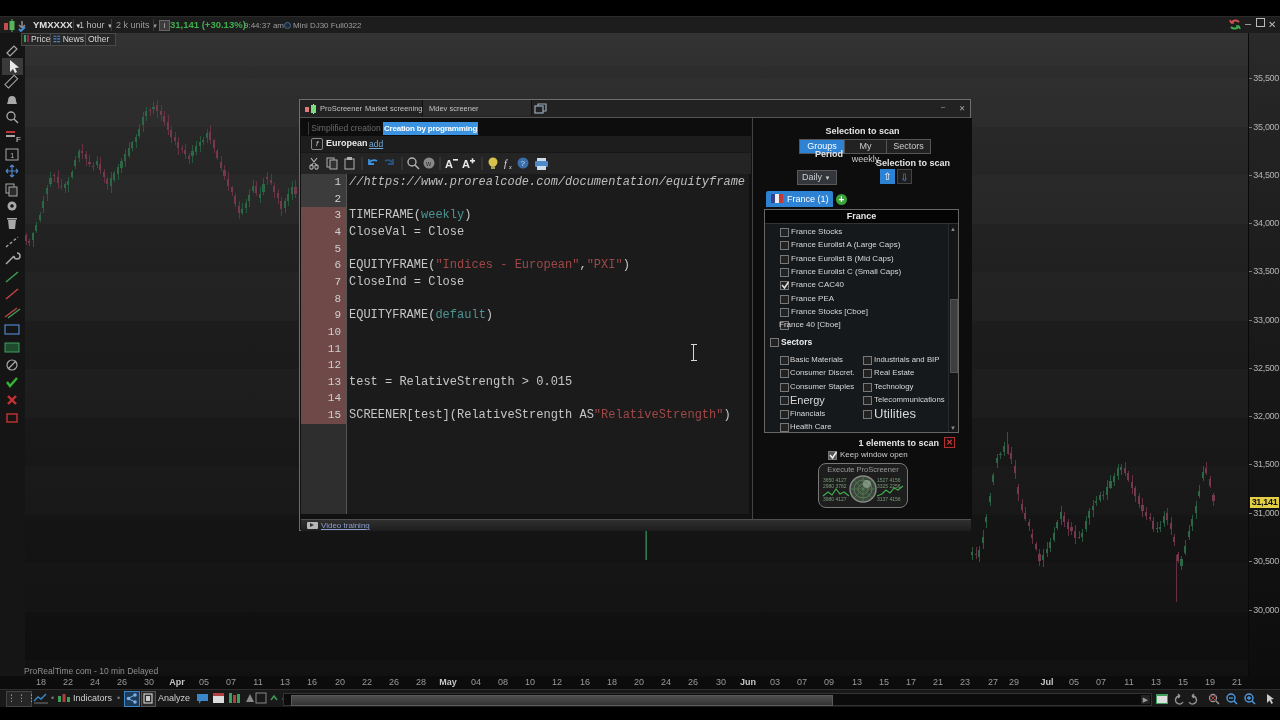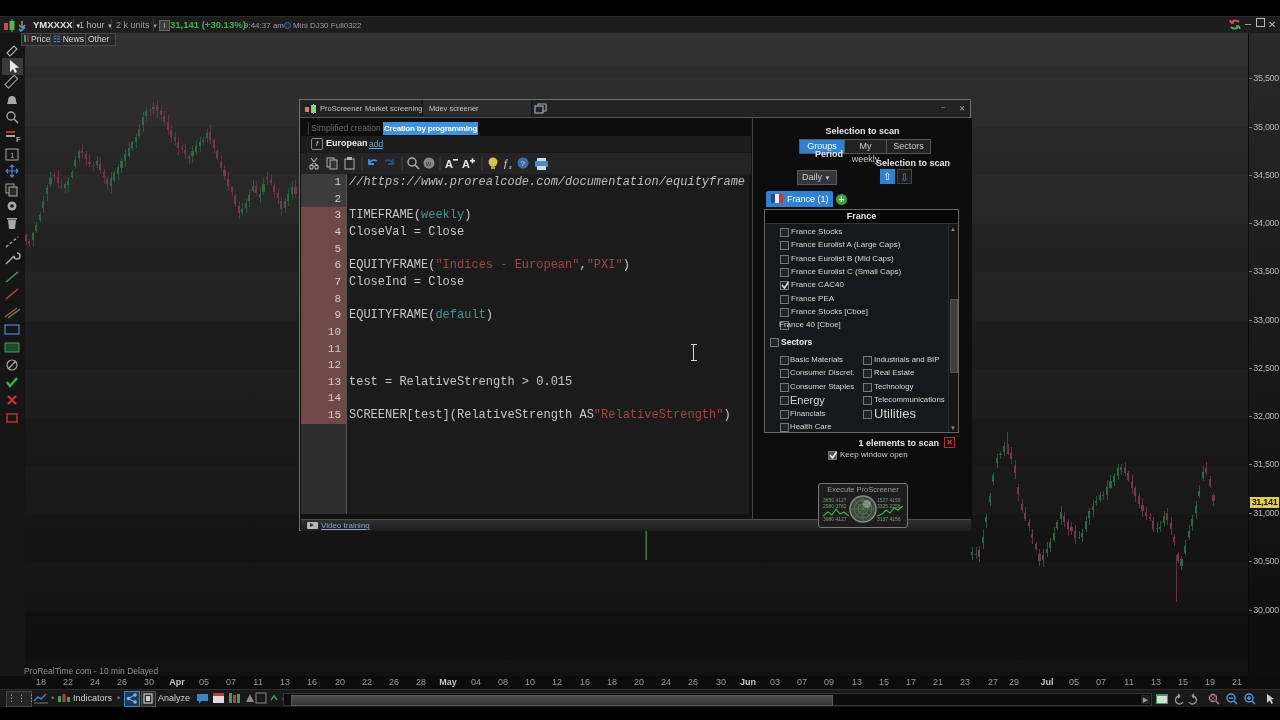--- a/index.html
+++ b/index.html
@@ -745,21 +745,21 @@
           </div>
         </div>
 <div class="rlbl" style="left:60px;top:320px;width:126px;text-align:right;font-weight:bold">1 elements to scan</div>
 <div style="position:absolute;left:191px;top:319px;width:9px;height:9px;border:1px solid #b03030;background:#1a0a0a;color:#d04040;font-size:8px;font-weight:bold;text-align:center;line-height:9px">✕</div>
 <div class="chk" style="left:75px;top:333px;background:#555">
           <svg style="position:absolute;left:-1px;top:-2px" width="10" height="10">
             <path d="M2 5 l2.5 3 l4 -6" stroke="#eee" stroke-width="1.6" fill="none"></path>
           </svg>
         </div>
 <div style="position:absolute;left:87px;top:332px;font-size:8px;color:#ccc">Keep window open</div>
-<div style="position:absolute;left:65px;top:365px;width:88px;height:43px;background:#1d1d1d;border:1px solid #777;border-radius:3px;overflow:hidden">
+<div style="position:absolute;left:65px;top:345px;width:88px;height:43px;background:#1d1d1d;border:1px solid #777;border-radius:8px;overflow:hidden">
           <div style="position:absolute;left:0;top:1px;width:100%;text-align:center;font-size:7.5px;color:#999">Execute ProScreener</div>
           <svg style="position:absolute;left:2px;top:10px" width="84" height="32">
             <text x="2" y="8" font-size="5" fill="#7a9a7a">3650 4127</text>
             <text x="2" y="14" font-size="5" fill="#7a9a7a">2980 3782</text>
             <text x="56" y="8" font-size="5" fill="#7a9a7a">1527 4156</text>
             <text x="56" y="14" font-size="5" fill="#7a9a7a">3325 2256</text>
             <text x="2" y="27" font-size="5" fill="#7a9a7a">3980 4127</text>
             <text x="56" y="27" font-size="5" fill="#7a9a7a">3137 4156</text>
             <path d="M2 22 l5 -4 l4 3 l4 -6 l4 5 l4 -2 l5 4" stroke="#3fae4e" stroke-width="1.2" fill="none"></path>
             <path d="M56 22 l5 -2 l4 -4 l4 3 l4 -5 l4 2 l5 -4" stroke="#3fae4e" stroke-width="1.2" fill="none"></path>

